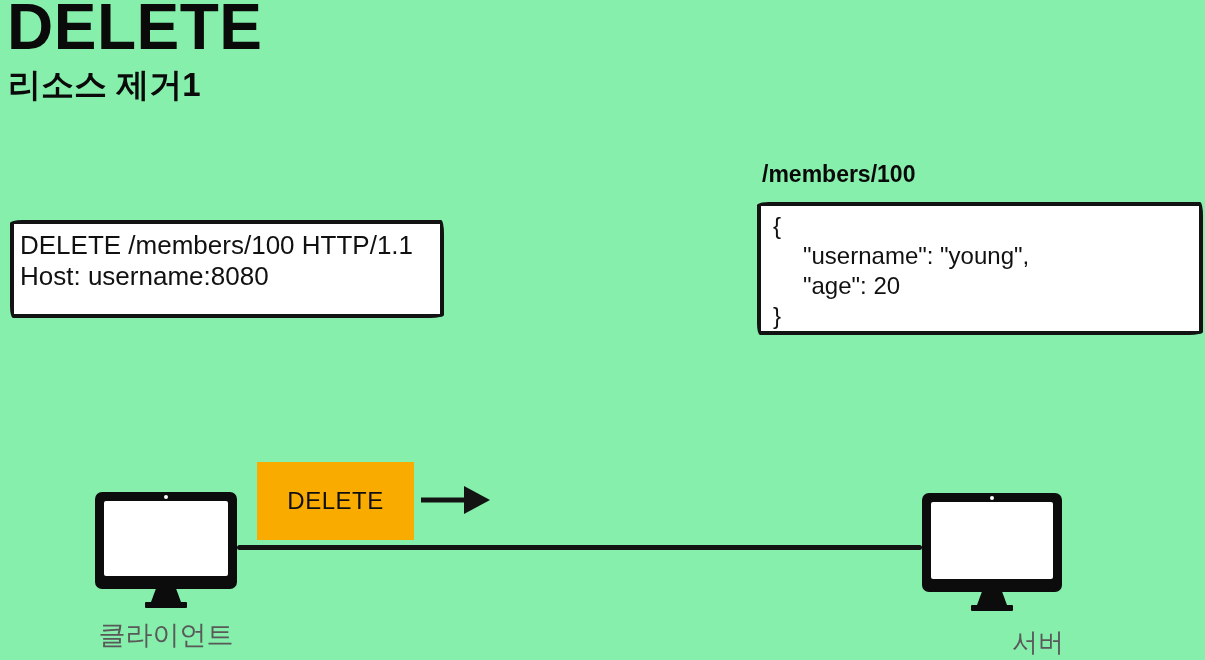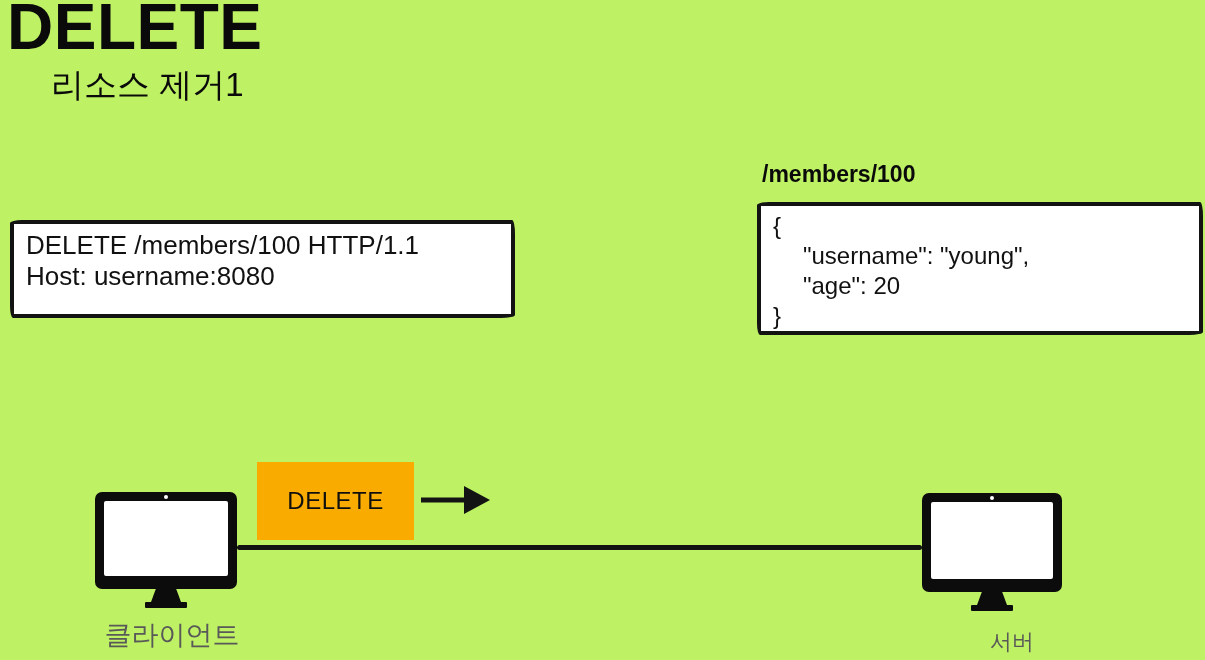--- a/index.html
+++ b/index.html
@@ -5,55 +5,54 @@
   * { margin: 0; padding: 0; box-sizing: border-box; }
   html, body { background: #ffffff; }
   body {
     font-family: "Liberation Sans", sans-serif;
     color: #111;
   }
   .slide {
     position: relative;
     width: 1205px;
     height: 660px;
-    background: #bef264;
+    background: #86efac;
     overflow: hidden;
   }
 
   
   .title {
     position: absolute;
     left: 7px; top: -5px;
     font-size: 64px;
     font-weight: 700;
     letter-spacing: 0.5px;
     line-height: 64px;
     color: #0a0a0a;
   }
   .subtitle {
     position: absolute;
     left: 8px; top: 64px;
     font-size: 33px;
-    font-weight: 400;
+    font-weight: 700;
     line-height: 42px;
     color: #0a0a0a;
-    margin-left: 43px;
   }
 
   
   .sketch {
     position: absolute;
     border: 4px solid #131313;
     border-radius: 12px 3px 14px 3px / 3px 14px 3px 12px;
     background: #fff;
   }
   .request-box {
     left: 10px; top: 220px;
-    width: 505px; height: 98px;
-    padding: 6px 12px;
+    width: 434px; height: 98px;
+    padding: 6px 6px;
     font-size: 26px;
     line-height: 31px;
   }
   .response-box {
     left: 757px; top: 202px;
     width: 446px; height: 133px;
     padding: 5px 12px;
     font-size: 24px;
     line-height: 30px;
   }
@@ -129,24 +128,23 @@
     margin: 0 auto;
     background: #0c0c0c;
     border-radius: 1px;
   }
   .node-label {
     position: absolute;
     text-align: center;
     font-size: 27px;
     line-height: 32px;
     color: #595959;
-    margin-left: 6px;
   }
   .client-label { left: 95px; top: 619px; width: 142px; }
-  .server-label { left: 936px; top: 626px; width: 140px; font-size: 22px; }
+  .server-label { left: 968px; top: 626px; width: 140px; font-size: 26px; }
 </style>
 </head>
 <body>
 
 <div class="slide">
 
   <div class="title">DELETE</div>
   <div class="subtitle">리소스 제거1</div>
 
   <div class="sketch request-box">

